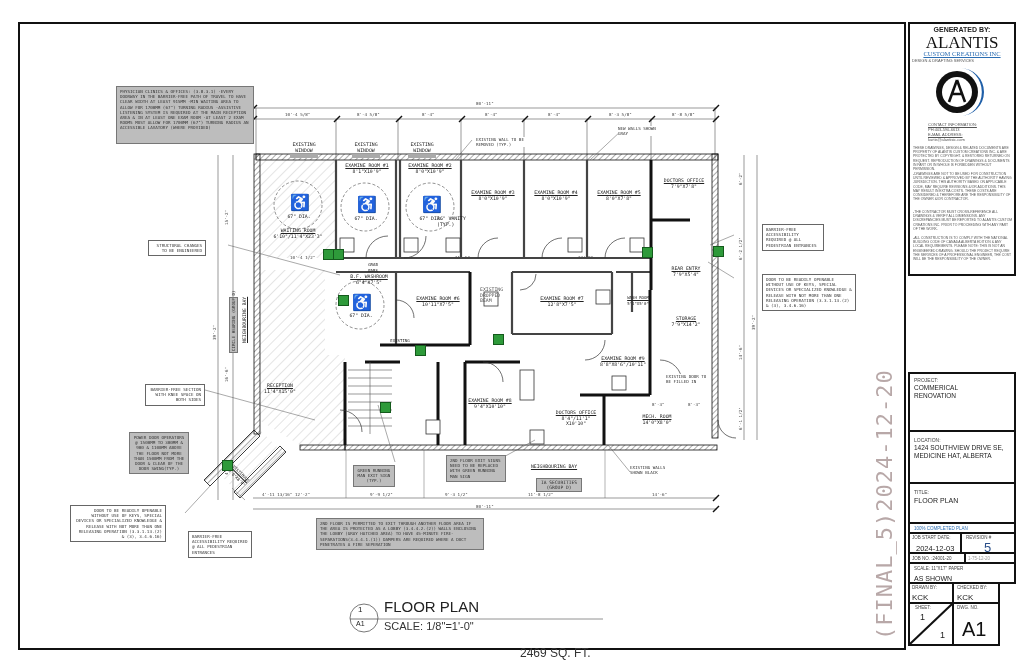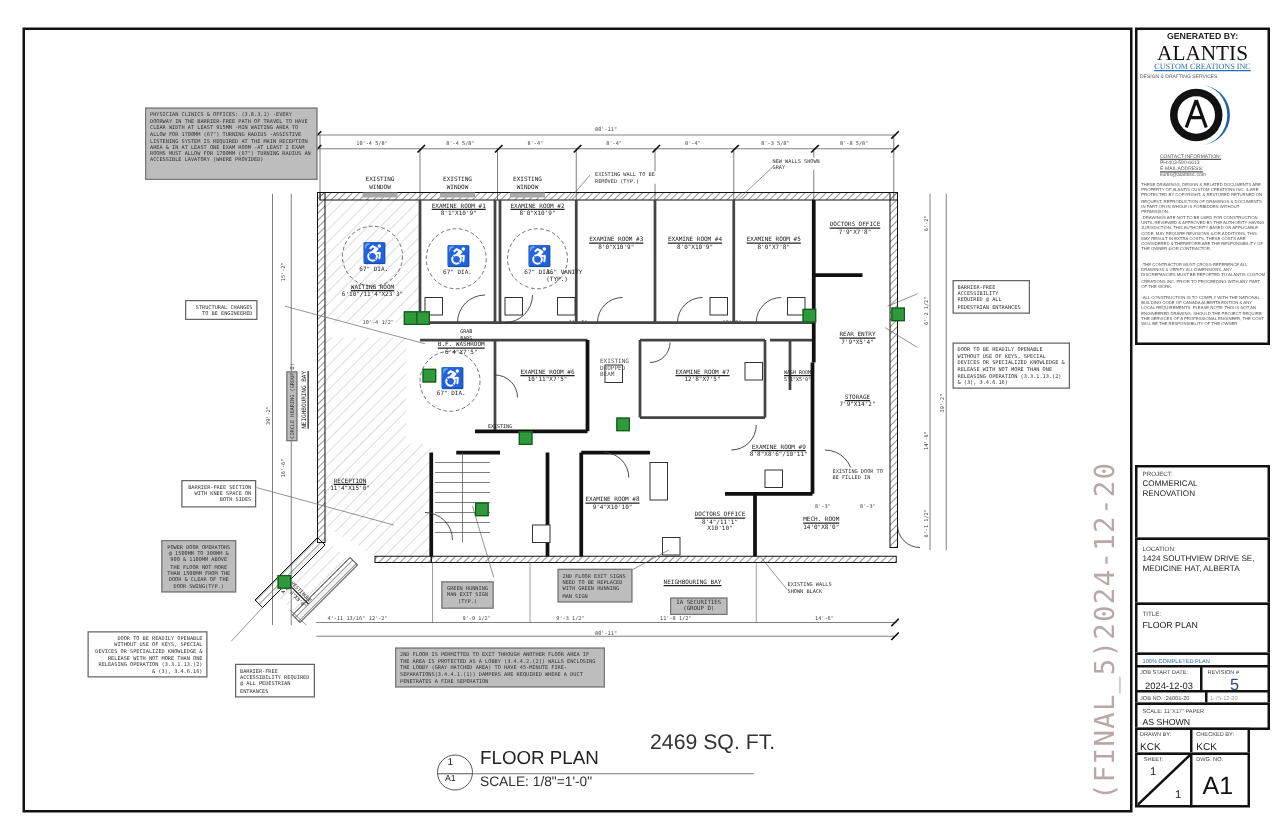--- a/index.html
+++ b/index.html
@@ -349,21 +349,21 @@
 <div class="note gray" style="left:446px;top:455px;width:60px;">2ND FLOOR EXIT SIGNS NEED TO BE REPLACED WITH GREEN RUNNING MAN SIGN</div>
 <div class="note" style="left:630px;top:465px;width:36px;border:none;padding:0;">EXISTING WALLS SHOWN BLACK</div>
 <div class="note" style="left:70px;top:505px;width:96px;text-align:right;">DOOR TO BE READILY OPENABLE WITHOUT USE OF KEYS, SPECIAL DEVICES OR SPECIALIZED KNOWLEDGE &amp; RELEASE WITH NOT MORE THAN ONE RELEASING OPERATION (3.3.1.13.(2) &amp; (3), 3.4.6.16)</div>
 <div class="note" style="left:188px;top:531px;width:64px;">BARRIER-FREE ACCESSIBILITY REQUIRED @ ALL PEDESTRIAN ENTRANCES</div>
 <div class="note gray" style="left:316px;top:518px;width:168px;">2ND FLOOR IS PERMITTED TO EXIT THROUGH ANOTHER FLOOR AREA IF THE AREA IS PROTECTED AS A LOBBY (3.4.4.2.(2)) WALLS ENCLOSING THE LOBBY (GRAY HATCHED AREA) TO HAVE 45-MINUTE FIRE-SEPARATIONS(3.4.4.1.(1)) DAMPERS ARE REQUIRED WHERE A DUCT PENETRATES A FIRE SEPERATION</div>
 
 <div class="abs" style="left:358px;top:605px;font-size:8px;">1</div>
 <div class="abs" style="left:356px;top:620px;font-size:7px;">A1</div>
 <div class="abs" style="left:384px;top:598px;font-size:15px;color:#222;">FLOOR PLAN</div>
 <div class="abs" style="left:384px;top:620px;font-size:11px;color:#333;">SCALE: 1/8"=1'-0"</div>
-<div class="abs" style="left:520px;top:584px;font-size:17px;color:#333;">2469 SQ. FT.</div>
+<div class="abs" style="left:520px;top:646px;font-size:12px;color:#333;">2469 SQ. FT.</div>
 
 <div class="abs vertical" style="left:872px;top:640px;font-family:'DejaVu Sans Mono',monospace;font-size:22px;color:#b8a8a8;letter-spacing:1px;">(FINAL_5)2024-12-20</div>
 
 <div class="abs tb">
   <div class="tbcell" style="left:0;top:0;width:108px;height:254px;">
     <div class="abs" style="left:0;top:2px;width:104px;text-align:center;font-size:7px;font-weight:bold;color:#222;">GENERATED BY:</div>
     <div class="abs" style="left:0;top:9px;width:104px;text-align:center;font-family:'Liberation Serif',serif;font-size:17px;color:#111;">ALANTIS</div>
     <div class="abs" style="left:0;top:26px;width:104px;text-align:center;font-family:'Liberation Serif',serif;font-size:6.5px;color:#2a6db3;text-decoration:underline;">CUSTOM CREATIONS INC</div>
     <div class="abs tiny" style="left:2px;top:34px;width:100px;">DESIGN &amp; DRAFTING SERVICES</div>
     <div class="abs" style="left:20px;top:40px;width:56px;height:56px;">

